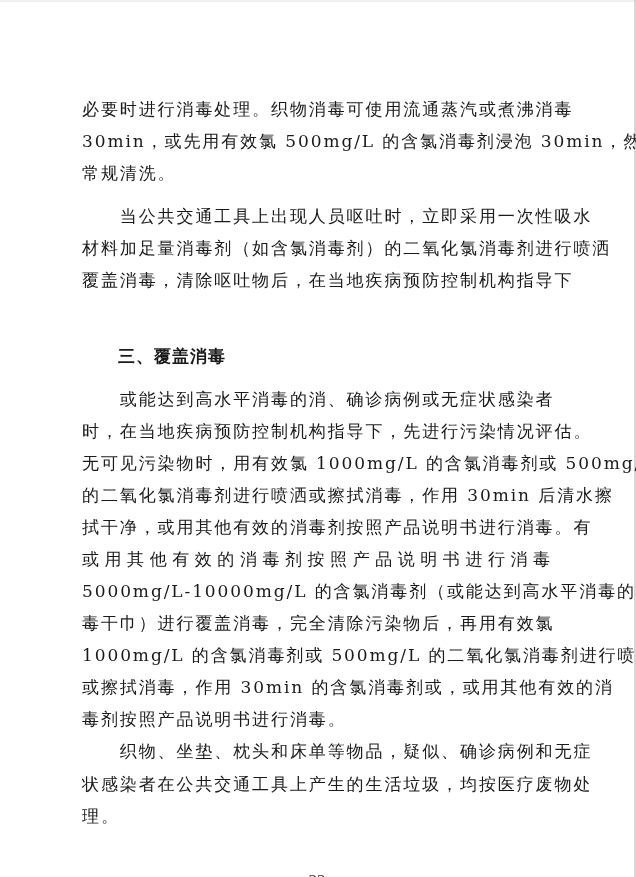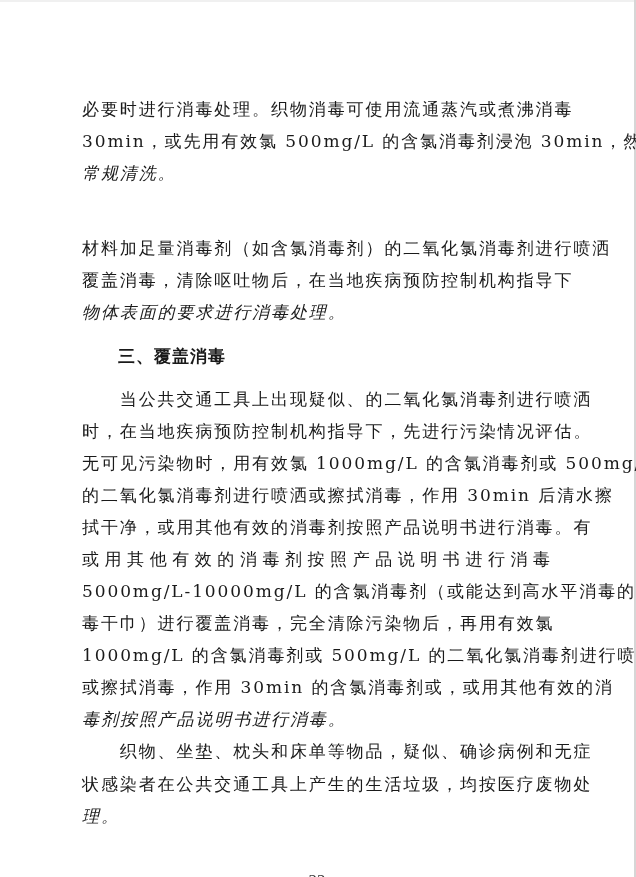--- a/index.html
+++ b/index.html
@@ -10,21 +10,21 @@
       color: #1a1a1a;
     }
     .topband { position: absolute; left: 0; top: 0; width: 636px; height: 2px; background: #f0f0f0; }
     .right-edge { position: absolute; left: 634px; top: 0; width: 2px; height: 877px; background: #d6d6d6; }
     .page { position: absolute; left: 0; top: 16px; width: 582px; height: 877px; padding-left: 26px; }
     .line {
       position: absolute; left: 82px; width: 470px;
       font-size: 17px; line-height: 22px; white-space: nowrap;
       letter-spacing: 1.9px; text-align: justify; text-align-last: justify;
     }
-    .line.last { text-align-last: left; font-style: italic; }
+    .line.last { text-align-last: left; }
     .heading {
       position: absolute; left: 118px;
       font-family: "DejaVu Sans", "Liberation Sans", sans-serif;
       font-weight: bold; font-size: 17px; line-height: 22px; letter-spacing: 1px;
     }
     .pagenum {
       position: absolute; left: 0; width: 634px; top: 855px; text-align: center;
       font-family: "Liberation Serif", serif; font-size: 17px; color: #333;
     }
   </style>
@@ -33,27 +33,27 @@
 
 <div class="topband"></div>
 <div class="right-edge"></div>
 
 <div class="page">
 
   <div class="line" style="top:82px">必要时进行消毒处理。织物消毒可使用流通蒸汽或煮沸消毒</div>
   <div class="line" style="top:114px">30min，或先用有效氯 500mg/L 的含氯消毒剂浸泡 30min，然后</div>
   <div class="line last" style="top:146px">常规清洗。</div>
 
+  <div class="line" style="top:189px">　　当公共交通工具上出现人员呕吐时，立即采用一次性吸水</div>
   <div class="line" style="top:221px">材料加足量消毒剂（如含氯消毒剂）的二氧化氯消毒剂进行喷洒</div>
   <div class="line" style="top:253px">覆盖消毒，清除呕吐物后，在当地疾病预防控制机构指导下</div>
-  <div class="line last" style="top:285px">物体表面的要求进行消毒处理。</div>
 
   <div class="heading" style="top:329px">三、覆盖消毒</div>
 
-  <div class="line" style="top:372px">　　当公共交通工具上出现疑似、的二氧化氯消毒剂进行喷洒</div>
+  <div class="line" style="top:372px">　　或能达到高水平消毒的消、确诊病例或无症状感染者</div>
   <div class="line" style="top:404px">时，在当地疾病预防控制机构指导下，先进行污染情况评估。</div>
   <div class="line" style="top:436px">无可见污染物时，用有效氯 1000mg/L 的含氯消毒剂或 500mg/L</div>
   <div class="line" style="top:468px">的二氧化氯消毒剂进行喷洒或擦拭消毒，作用 30min 后清水擦</div>
   <div class="line" style="top:500px">拭干净，或用其他有效的消毒剂按照产品说明书进行消毒。有</div>
   <div class="line" style="top:532px">或用其他有效的消毒剂按照产品说明书进行消毒</div>
   <div class="line" style="top:564px">5000mg/L-10000mg/L 的含氯消毒剂（或能达到高水平消毒的消</div>
   <div class="line" style="top:596px">毒干巾）进行覆盖消毒，完全清除污染物后，再用有效氯</div>
   <div class="line" style="top:628px">1000mg/L 的含氯消毒剂或 500mg/L 的二氧化氯消毒剂进行喷洒</div>
   <div class="line" style="top:660px">或擦拭消毒，作用 30min 的含氯消毒剂或，或用其他有效的消</div>
   <div class="line last" style="top:692px">毒剂按照产品说明书进行消毒。</div>

